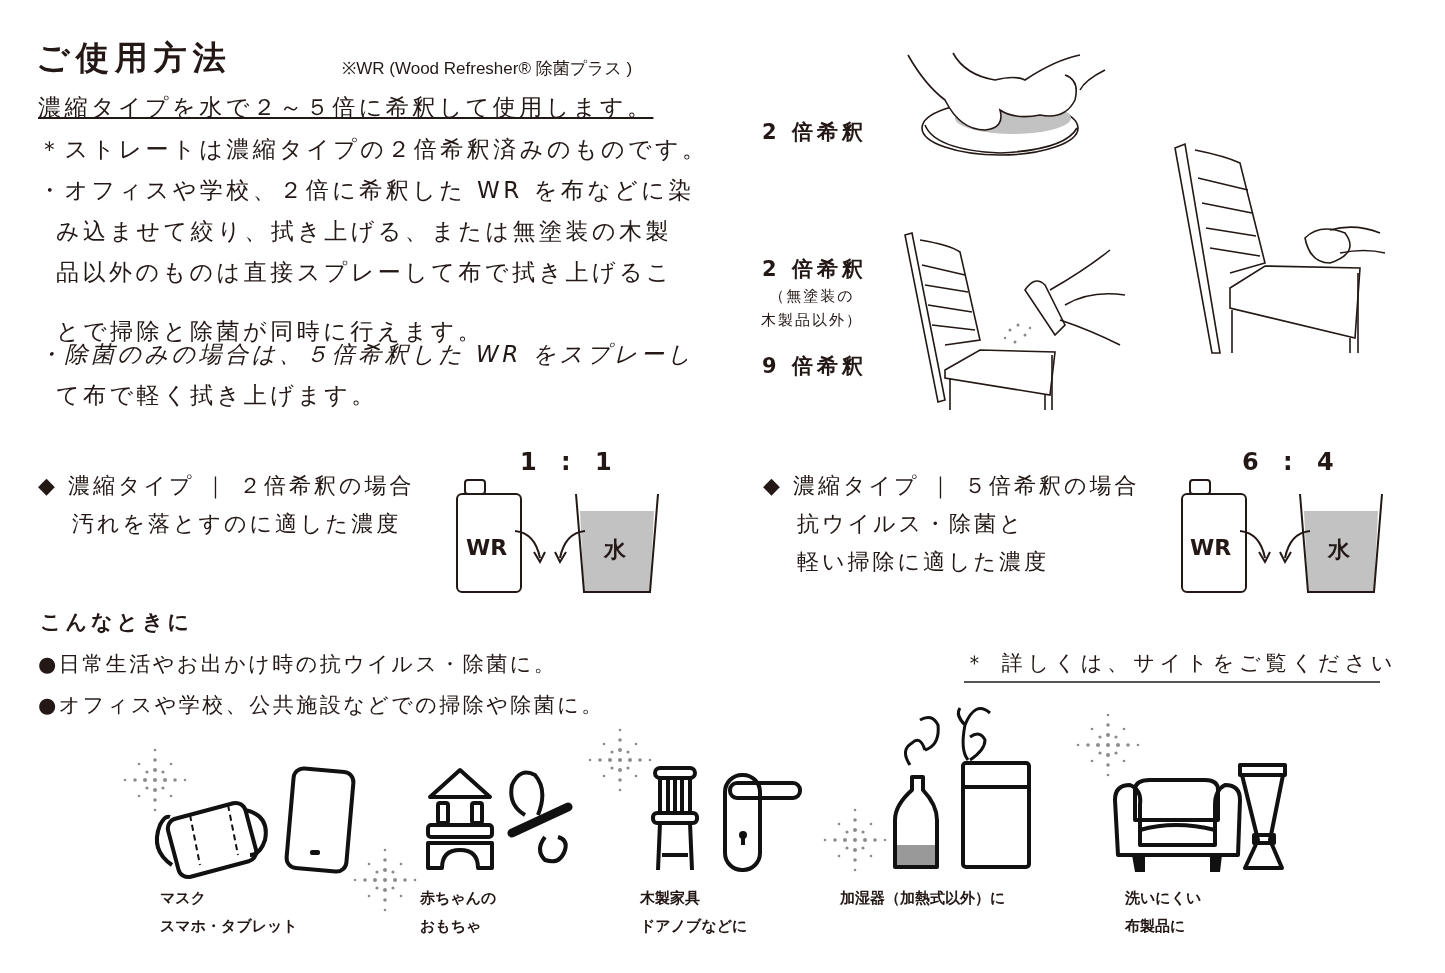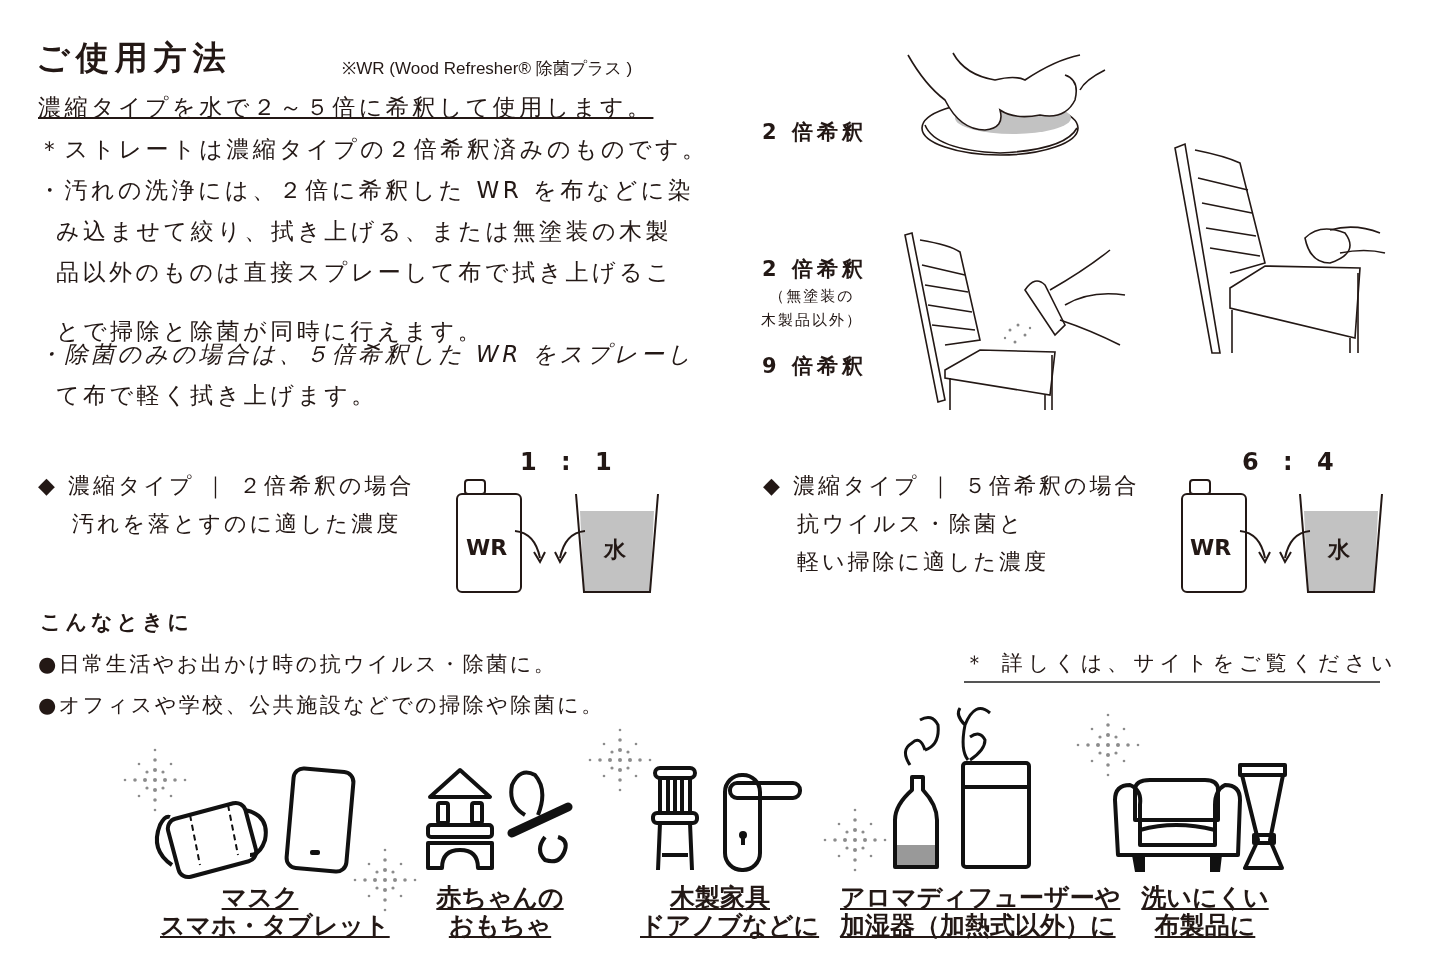--- a/index.html
+++ b/index.html
@@ -8,33 +8,33 @@
   .title{left:36px;top:36px;font-size:33px;font-weight:bold;letter-spacing:6px;}
   .note{left:330px;top:56px;font-size:17px;letter-spacing:0px;font-family:"Liberation Sans",sans-serif;margin-left:12px;}
   .body-line{font-size:23px;letter-spacing:3.5px;white-space:nowrap;}
   .lbl{font-size:21px;font-weight:bold;letter-spacing:4px;}
   .lbl-small{font-size:15px;letter-spacing:2px;text-align:center;line-height:24px;}
   .ratio{font-size:24px;font-weight:bold;letter-spacing:8px;}
   .ratio-txt{font-size:22px;letter-spacing:3px;line-height:38px;white-space:nowrap;}
   .h2{font-size:21px;font-weight:bold;letter-spacing:4px;}
   .bullet{font-size:21px;letter-spacing:2.5px;white-space:nowrap;}
   .site{font-size:21px;letter-spacing:5px;border-bottom:2px solid #555;padding-bottom:4px;white-space:nowrap;}
-  .cap{font-size:25px;font-weight:bold;text-align:center;line-height:28px;white-space:nowrap;text-decoration:underline;}
+  .cap{font-size:15px;font-weight:bold;text-align:left;line-height:28px;white-space:nowrap;}
   svg{position:absolute;overflow:visible;}
 </style>
 </head>
 <body>
 
 <div class="abs title">ご使用方法</div>
 <div class="abs note">※WR (Wood Refresher® 除菌プラス )</div>
 
 <div>
   <div class="abs body-line" style="left:38px;top:92px;text-decoration:underline;">濃縮タイプを水で２～５倍に希釈して使用します。</div>
   <div class="abs body-line" style="left:38px;top:134px;">＊ストレートは濃縮タイプの２倍希釈済みのものです。</div>
-  <div class="abs body-line" style="left:38px;top:175px;">・汚れの洗浄には、２倍に希釈した WR を布などに染</div>
+  <div class="abs body-line" style="left:38px;top:175px;">・オフィスや学校、２倍に希釈した WR を布などに染</div>
   <div class="abs body-line" style="left:56px;top:216px;">み込ませて絞り、拭き上げる、または無塗装の木製</div>
   <div class="abs body-line" style="left:56px;top:257px;">品以外のものは直接スプレーして布で拭き上げるこ</div>
   <div class="abs body-line" style="left:56px;top:316px;">とで掃除と除菌が同時に行えます。</div>
   <div class="abs body-line" style="left:38px;top:339px;font-style:italic;">・除菌のみの場合は、５倍希釈した WR をスプレーし</div>
   <div class="abs body-line" style="left:56px;top:380px;">て布で軽く拭き上げます。</div>
 </div>
 
 <div class="abs lbl" style="left:762px;top:118px;">2 倍希釈</div>
 <div class="abs lbl" style="left:762px;top:255px;">2 倍希釈</div>
 <div class="abs lbl-small" style="left:752px;top:284px;width:120px;">
@@ -320,19 +320,18 @@
 </div>
 <div class="abs cap" style="left:420px;top:884px;width:160px;">
   <div>赤ちゃんの</div>
   <div>おもちゃ</div>
 </div>
 <div class="abs cap" style="left:640px;top:884px;width:160px;">
   <div>木製家具</div>
   <div>ドアノブなどに</div>
 </div>
 <div class="abs cap" style="left:840px;top:884px;width:250px;">
-  <div>アロマディフューザーや</div>
   <div>加湿器（加熱式以外）に</div>
 </div>
 <div class="abs cap" style="left:1125px;top:884px;width:160px;">
   <div>洗いにくい</div>
   <div>布製品に</div>
 </div>
 
 </body></html>

